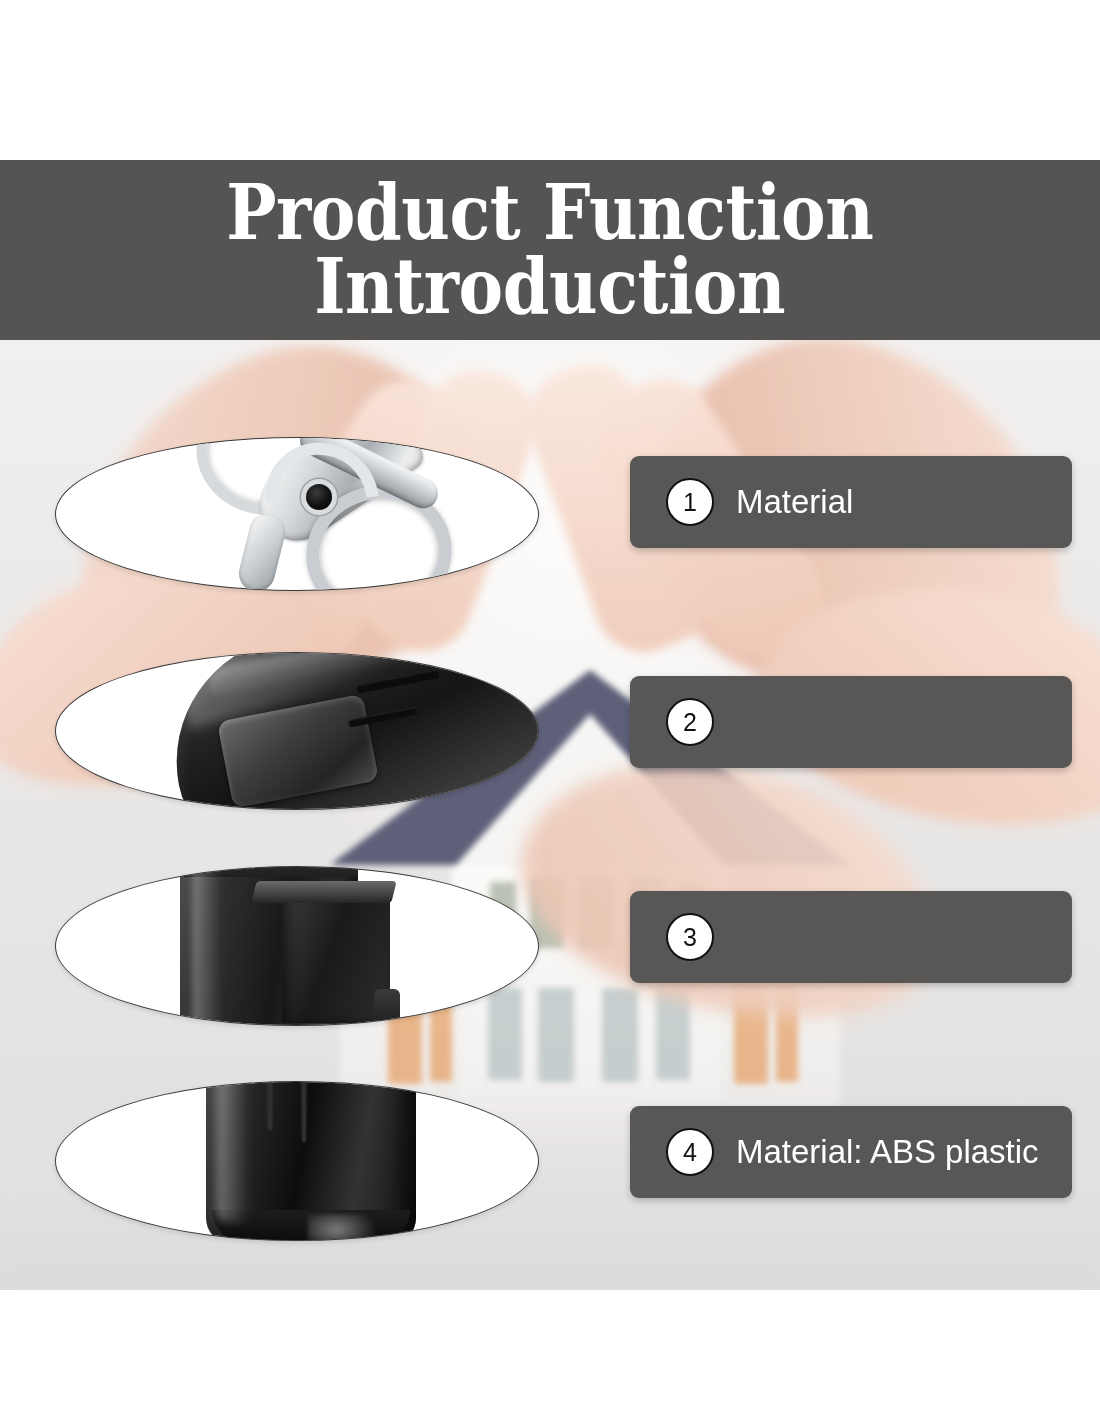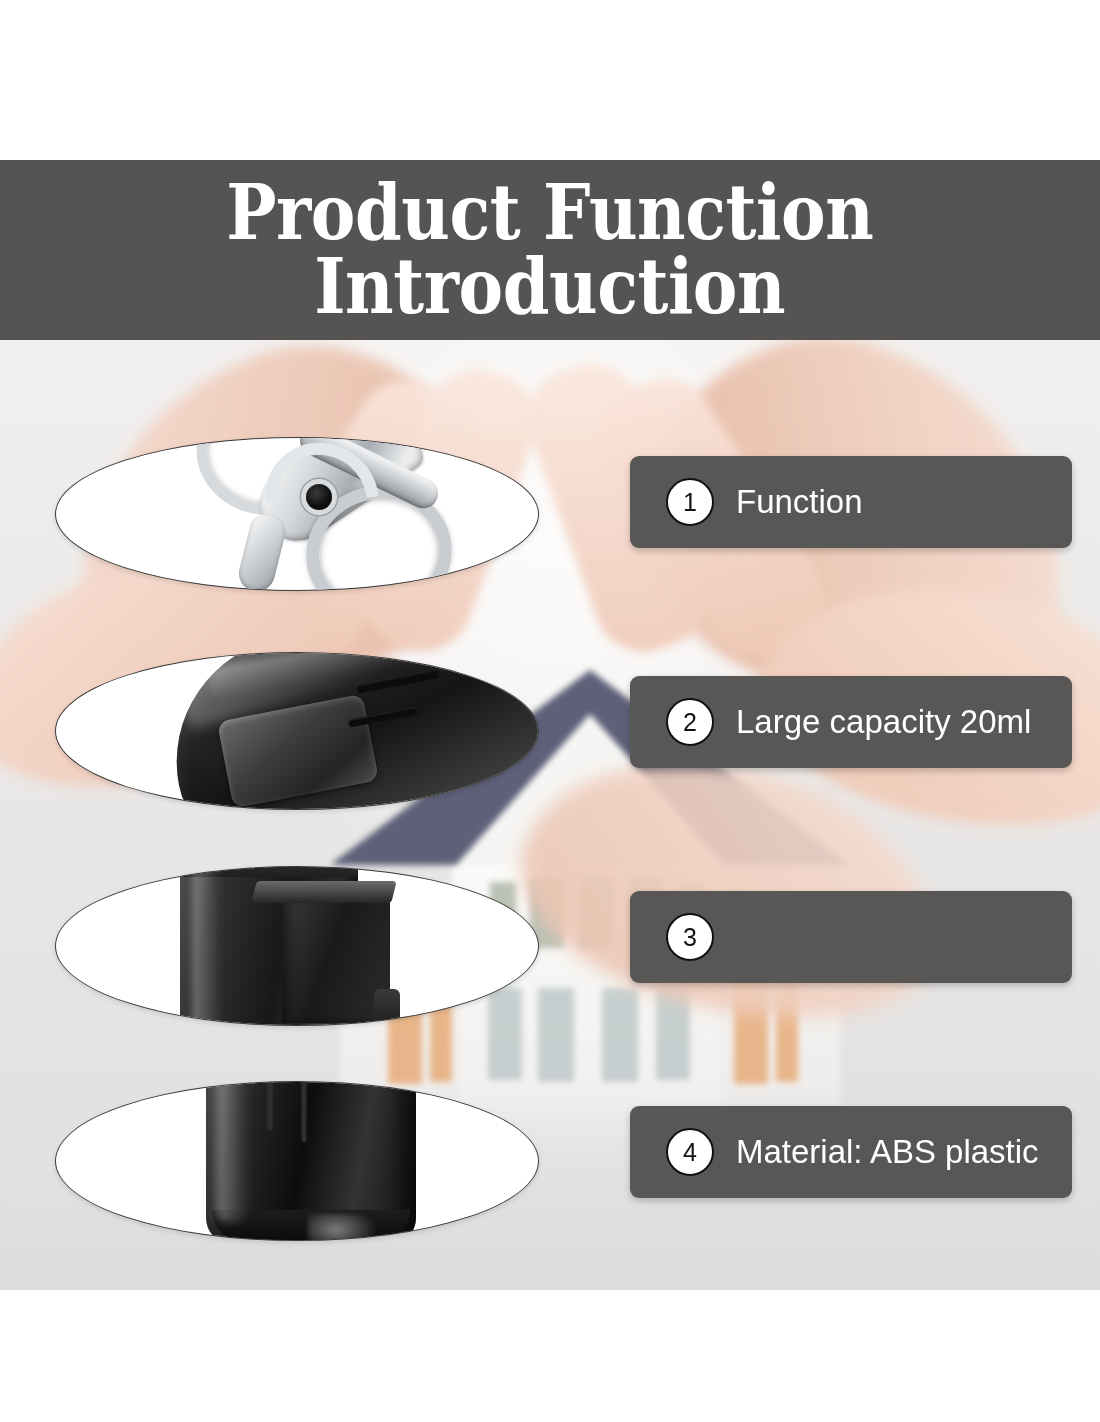--- a/index.html
+++ b/index.html
@@ -423,26 +423,25 @@
       <div class="base-groove bg1"></div>
       <div class="base-groove bg2"></div>
       <div class="base-foot"></div>
       <div class="base-gloss"></div>
       <div class="base-shine"></div>
     </div>
   </div>
 
   <div class="label-box" id="label1">
     <div class="badge">1</div>
-    <div class="label-text">Function</div>
+    <div class="label-text">Material</div>
   </div>
 
   <div class="label-box" id="label2">
     <div class="badge">2</div>
-    <div class="label-text">Large capacity 20ml</div>
   </div>
 
   <div class="label-box" id="label3">
     <div class="badge">3</div>
   </div>
 
   <div class="label-box" id="label4">
     <div class="badge">4</div>
     <div class="label-text">Material: ABS plastic</div>
   </div>

